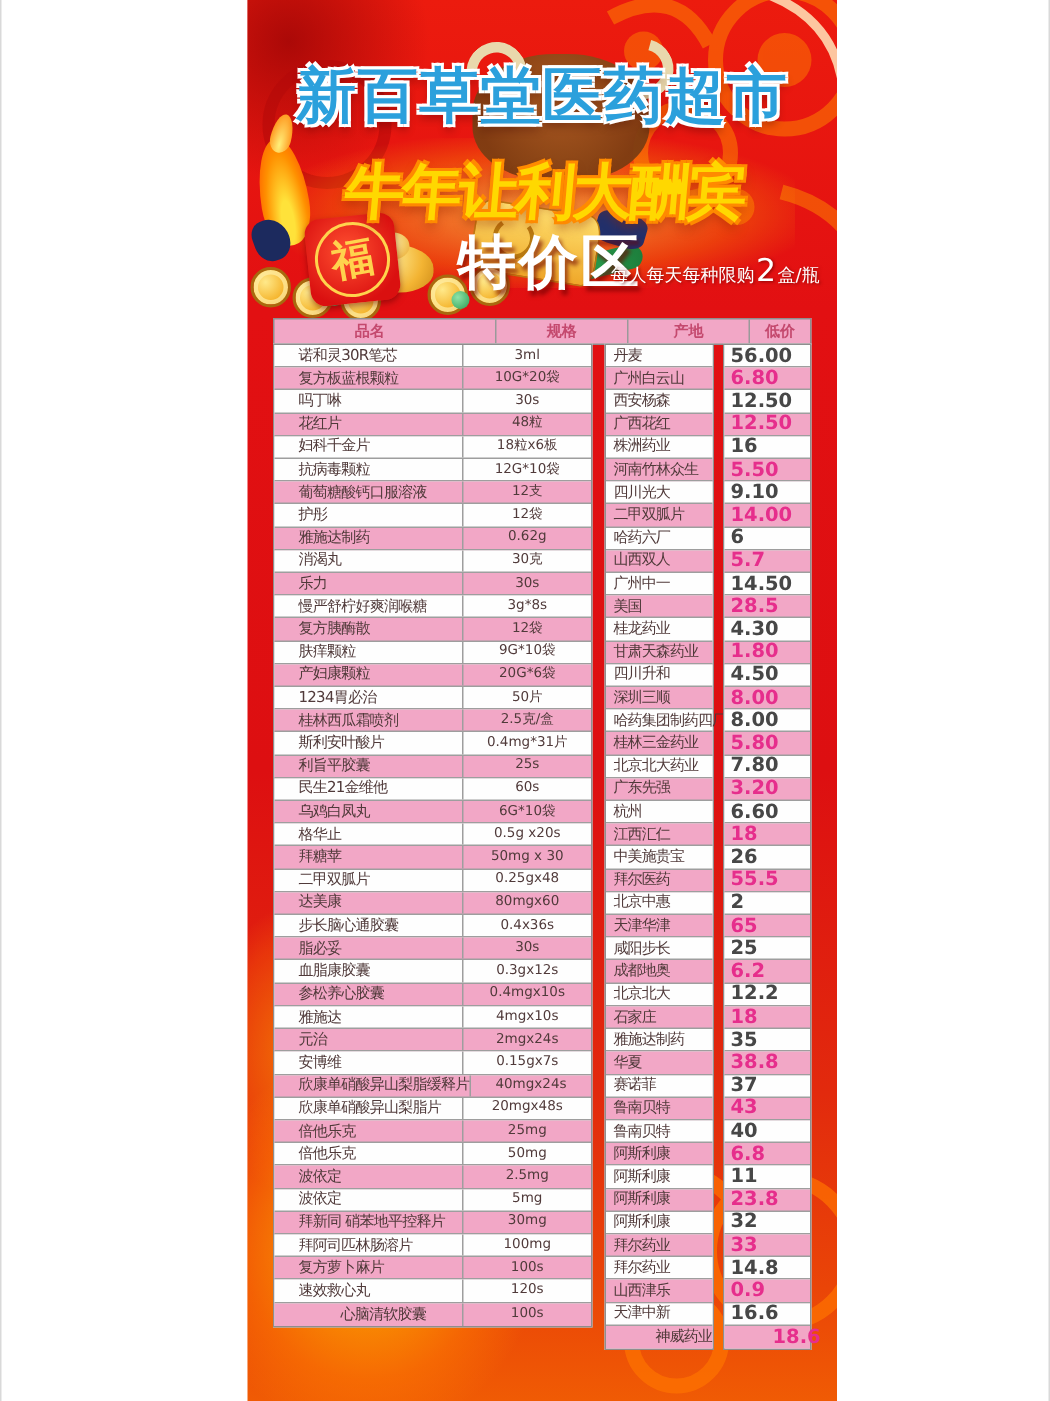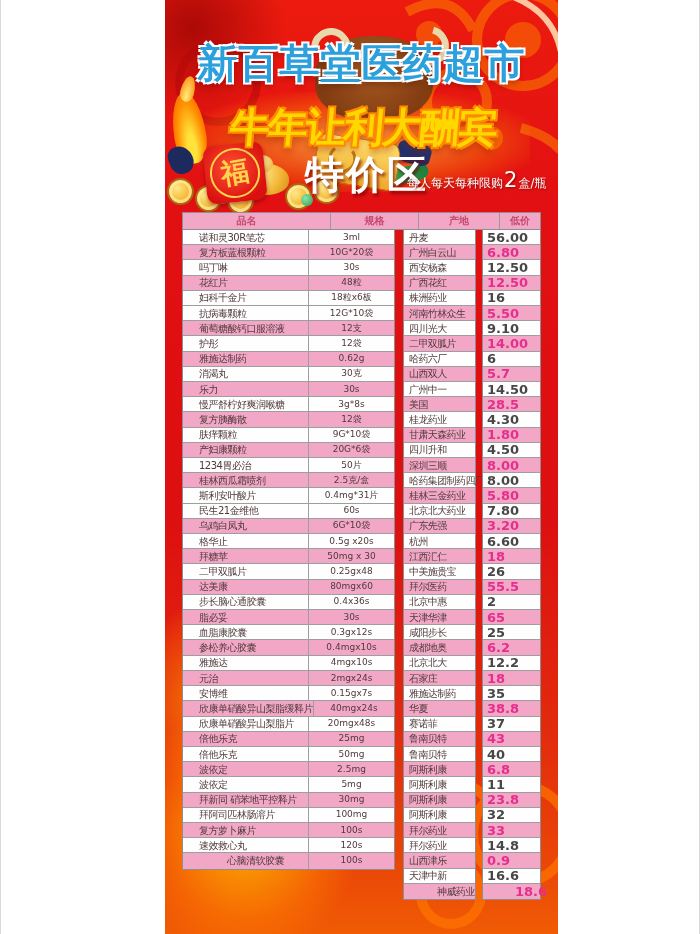--- a/index.html
+++ b/index.html
@@ -234,20 +234,24 @@
           <div class="cell spec">50片</div>
         </div>
         <div class="trow pink">
           <div class="cell name">桂林西瓜霜喷剂</div>
           <div class="cell spec">2.5克/盒</div>
         </div>
         <div class="trow white">
           <div class="cell name">斯利安叶酸片</div>
           <div class="cell spec">0.4mg*31片</div>
         </div>
+        <div class="trow pink">
+          <div class="cell name">利旨平胶囊</div>
+          <div class="cell spec">25s</div>
+        </div>
         <div class="trow white">
           <div class="cell name">民生21金维他</div>
           <div class="cell spec">60s</div>
         </div>
         <div class="trow pink">
           <div class="cell name">乌鸡白凤丸</div>
           <div class="cell spec">6G*10袋</div>
         </div>
         <div class="trow white">
           <div class="cell name">格华止</div>

